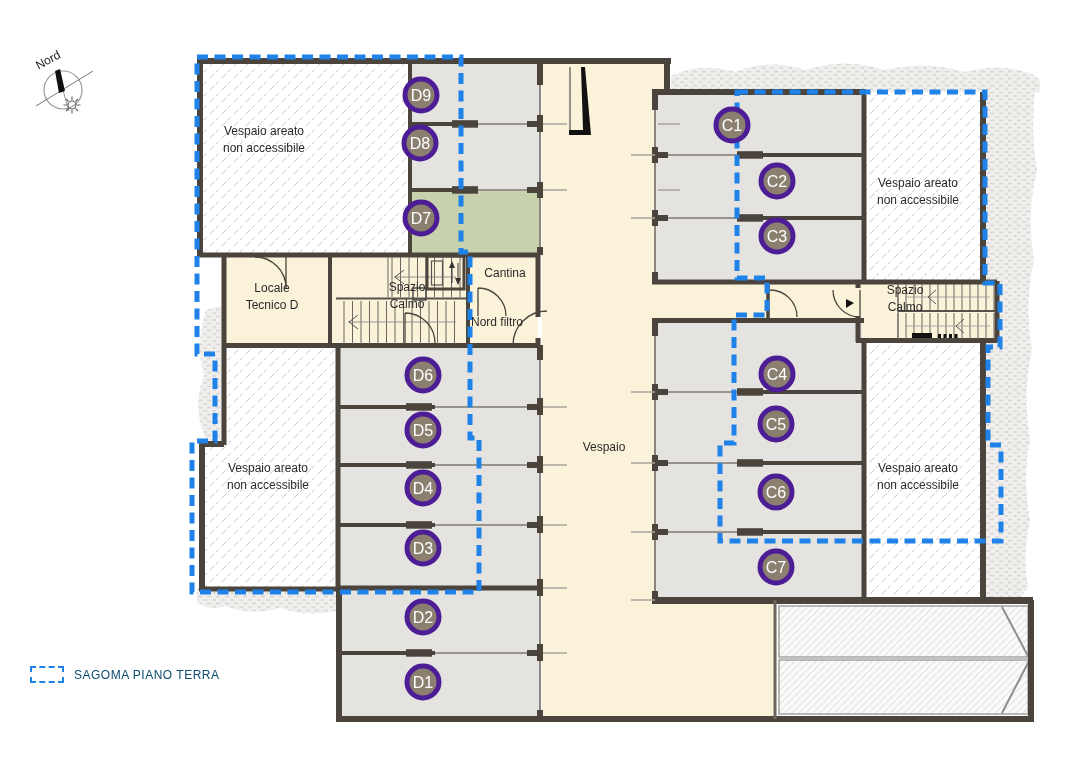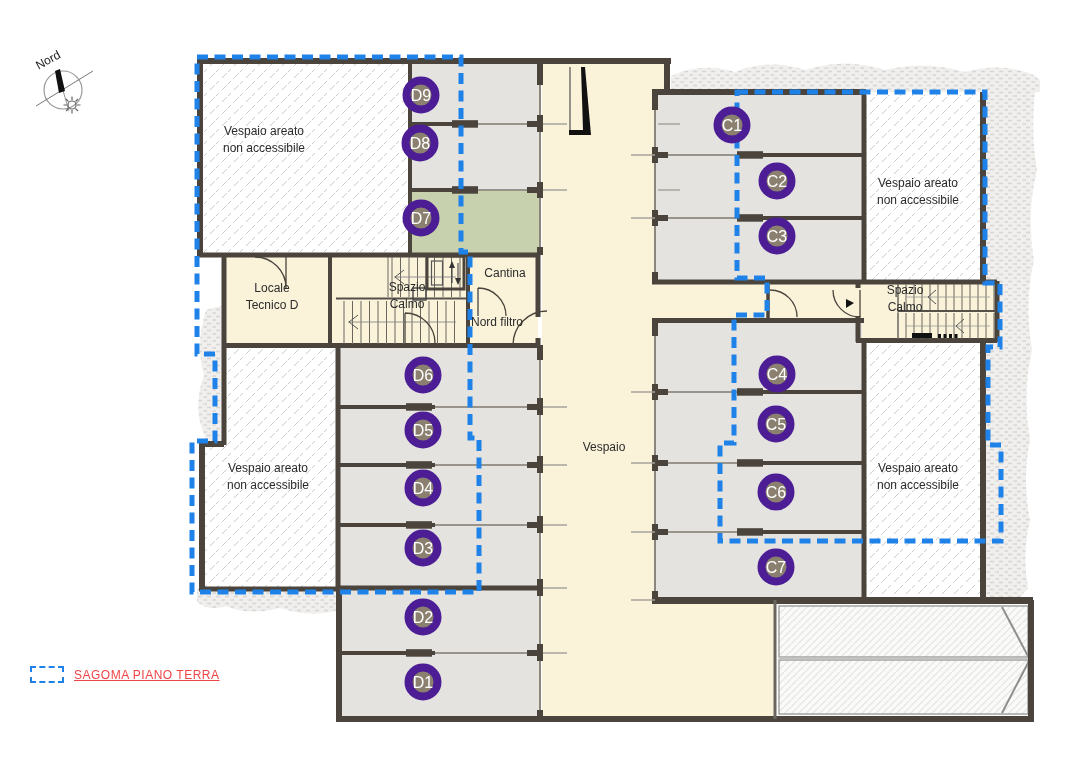--- a/index.html
+++ b/index.html
@@ -3,25 +3,25 @@
 <meta charset="utf-8">
 <style>
   html,body{margin:0;padding:0;background:#fff;}
   #stage{position:relative;width:1076px;height:780px;background:#fff;overflow:hidden;
          font-family:"Liberation Sans",sans-serif;}
   #plan-svg{position:absolute;left:0;top:0;}
   .lbl{position:absolute;transform:translate(-50%,-50%);white-space:pre-line;text-align:center;
        font-size:12px;line-height:1.4;color:#2b2b2b;}
   .nord{position:absolute;transform:translate(-50%,-50%) rotate(-28deg);font-size:12px;color:#222;}
   .badge{position:absolute;width:37px;height:37px;border-radius:50%;box-sizing:border-box;
-         background:#8b8070;border:8px solid #4c1d95;color:#fff;font-size:16px;
+         background:#8b8070;border:5px solid #4c1d95;color:#fff;font-size:16px;
          display:flex;align-items:center;justify-content:center;transform:translate(-50%,-50%);}
   .legend{position:absolute;display:flex;align-items:center;gap:10px;}
   .legend-swatch{display:inline-block;width:30px;height:13px;border:2.5px dashed #1e82e8;}
-  .legend-text{font-size:12px;letter-spacing:.5px;color:#ef4444;text-decoration:underline;}
+  .legend-text{font-size:12px;letter-spacing:.5px;color:#0c4a6e;}
 </style>
 </head>
 <body>
 
 <div id="stage">
 
 <svg id="plan-svg" width="1076" height="780" viewBox="0 0 1076 780">
   <defs>
     <pattern id="hatch" width="12" height="12" patternUnits="userSpaceOnUse">
       <path d="M-2,14 L14,-2" stroke="#c9c9c7" stroke-width="1" stroke-dasharray="7 4"></path>

